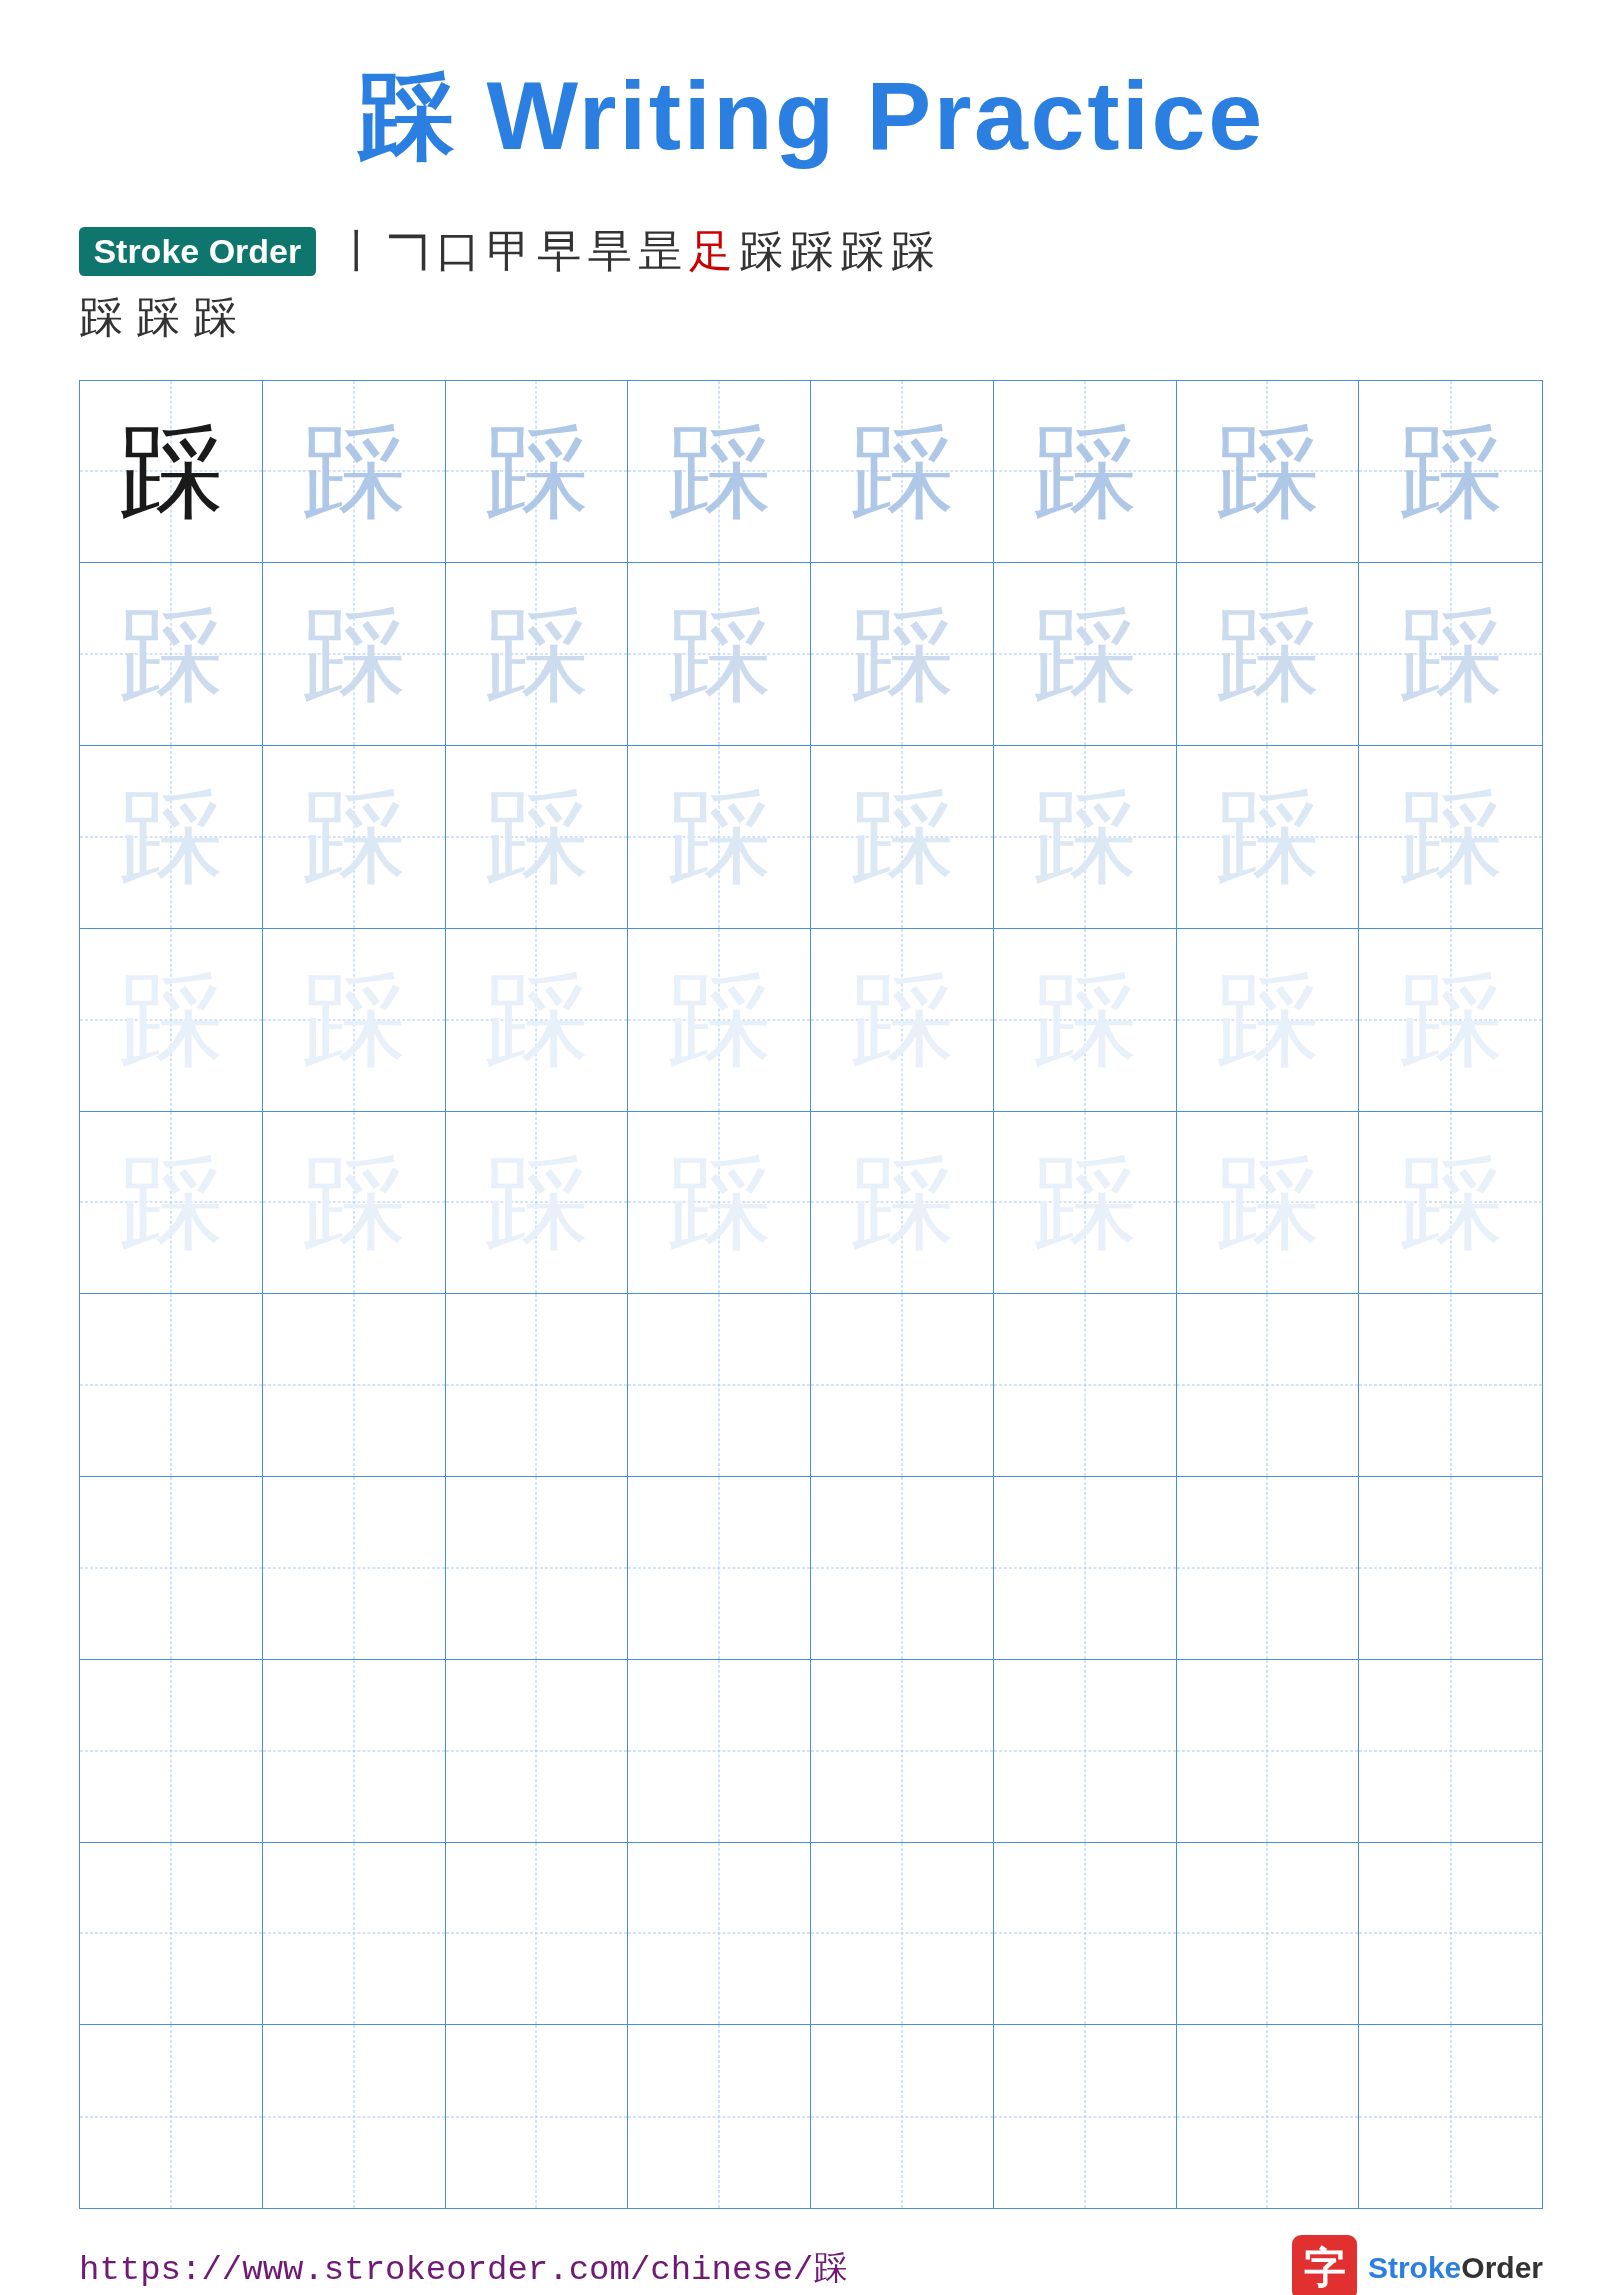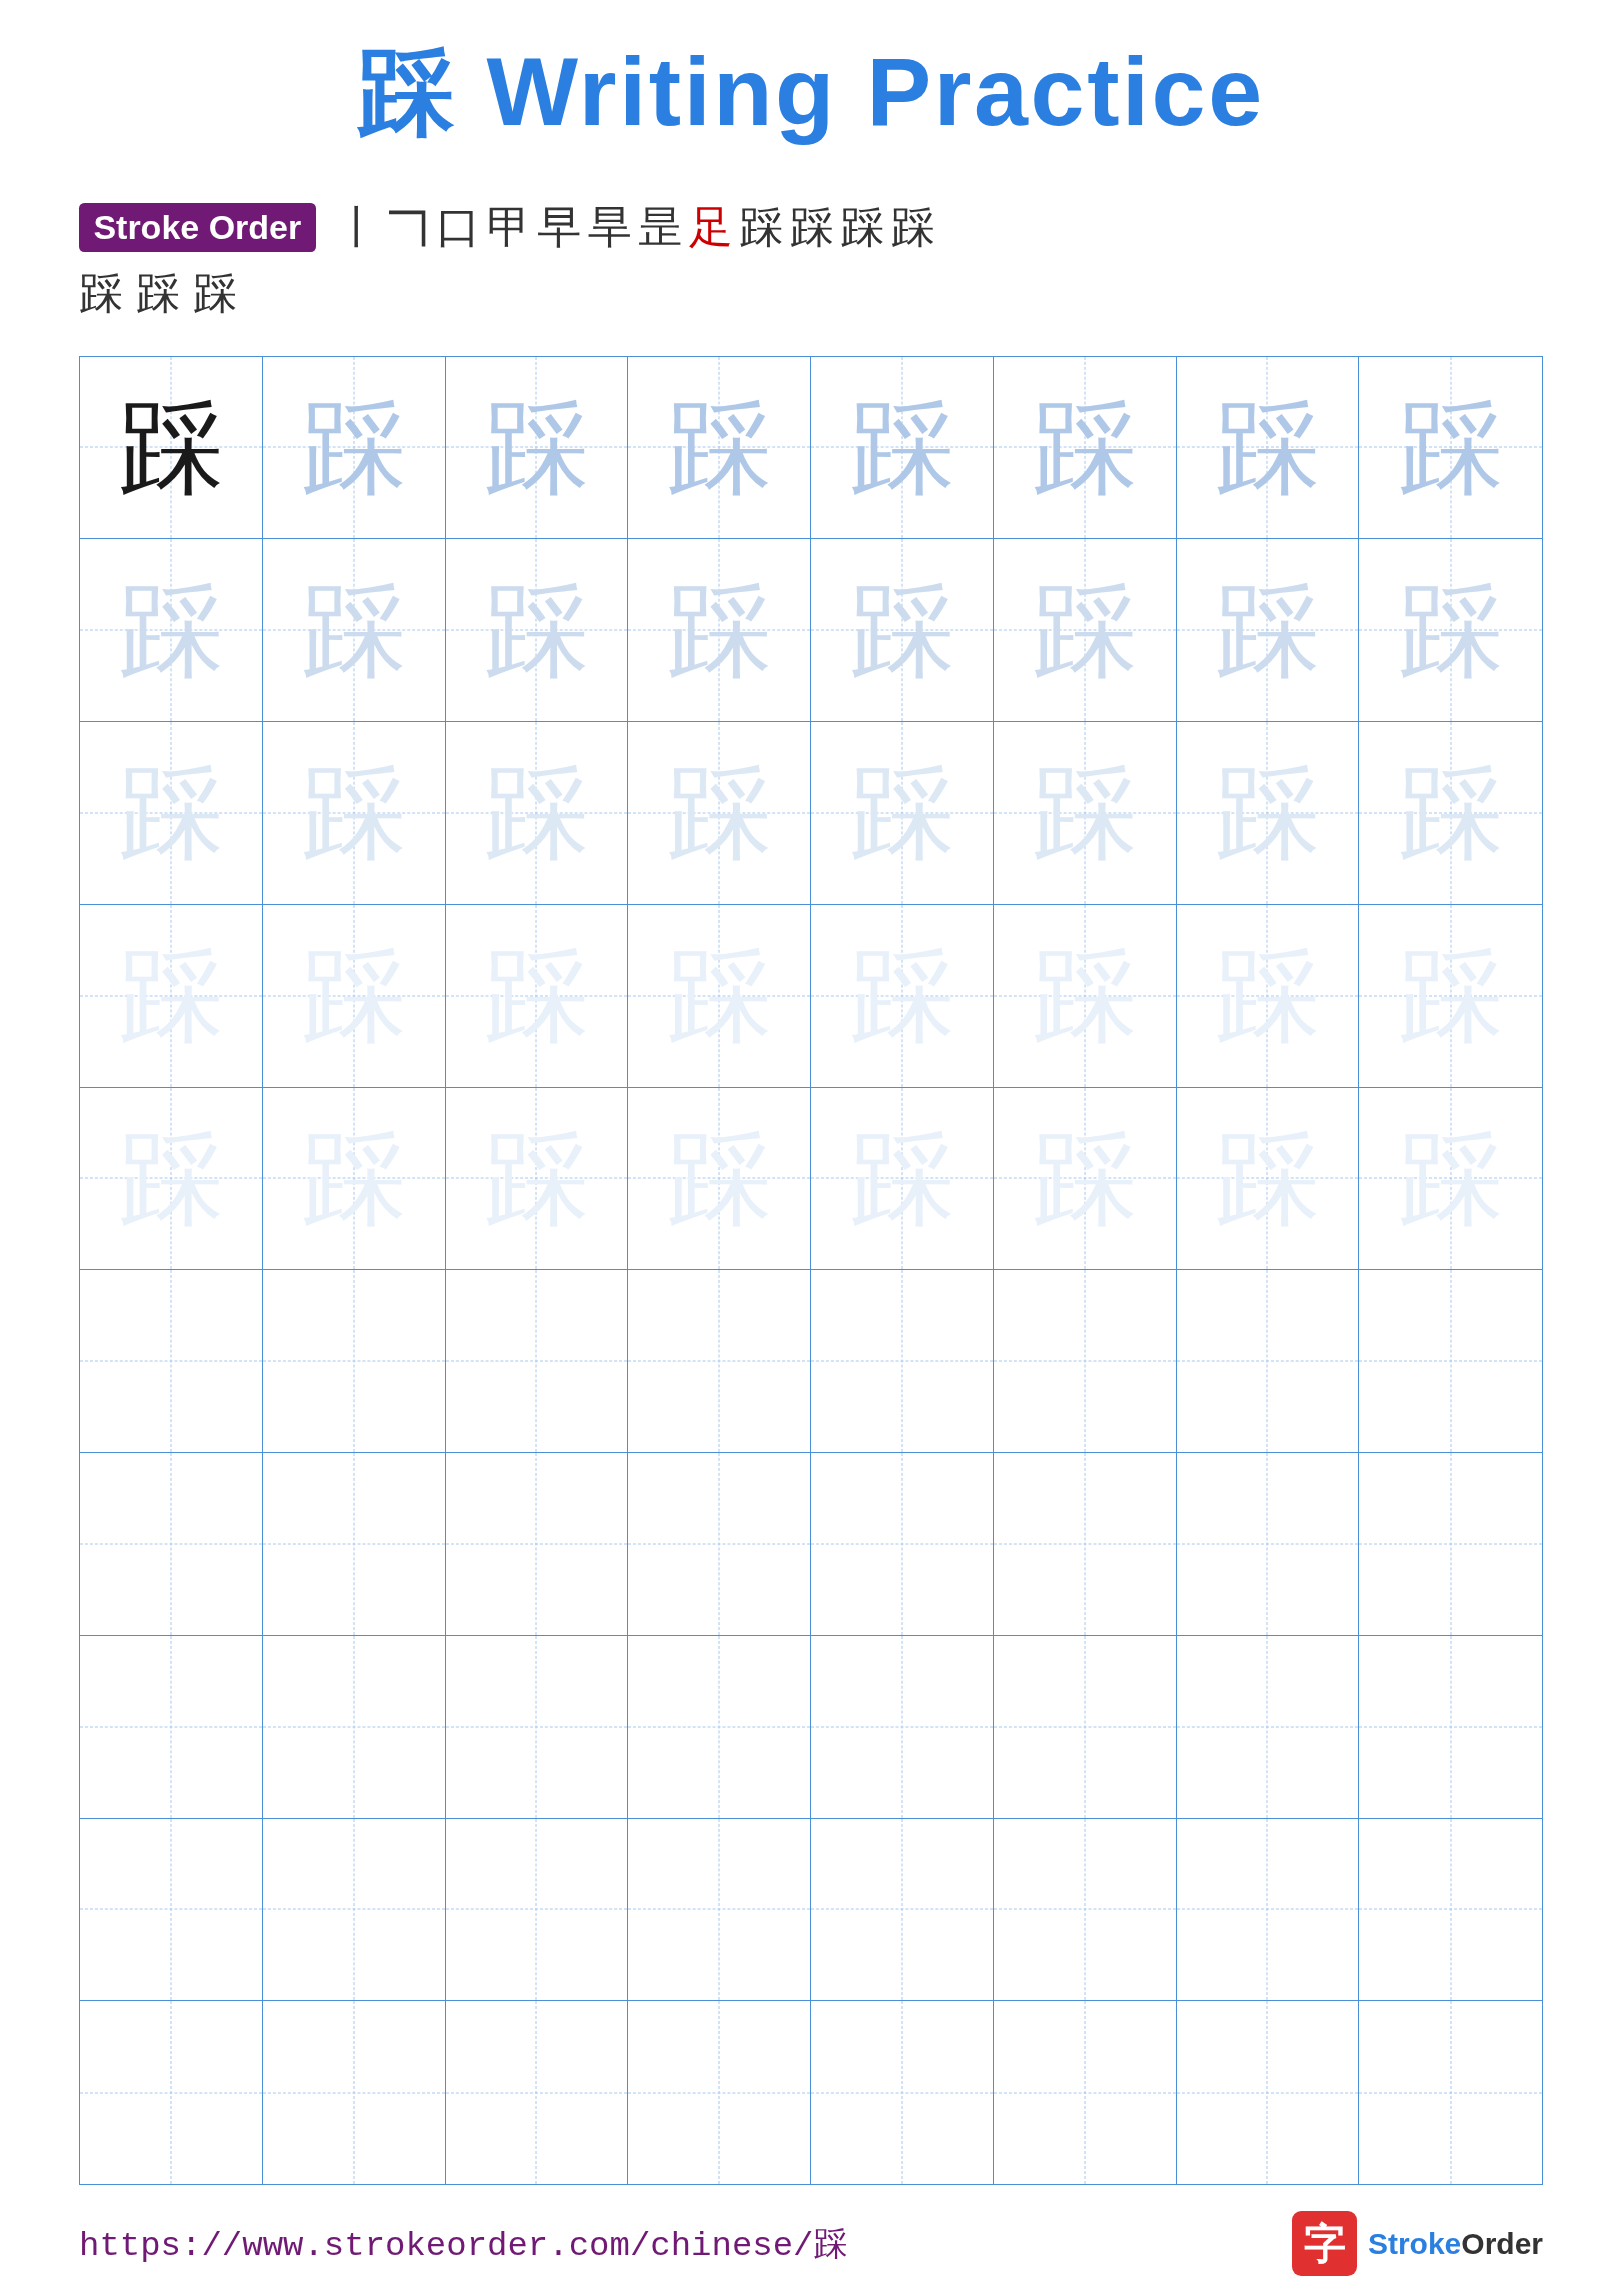--- a/index.html
+++ b/index.html
@@ -9,21 +9,21 @@
       background: #ffffff;
       font-family: serif;
       position: relative;
       overflow: hidden;
     }
 
     .page {
       width: 1622px;
       height: 2295px;
       background: #fff;
-      padding: 28px 79px;
+      padding: 52px 79px;
       display: flex;
       flex-direction: column;
       align-items: center;
     }
 
     .title {
       font-size: 97px;
       font-weight: bold;
       color: #2b7fe0;
       text-align: center;
@@ -38,21 +38,21 @@
     .stroke-order-row {
       width: 100%;
       display: flex;
       flex-direction: row;
       align-items: flex-start;
       margin-bottom: 6.5px;
       flex-wrap: wrap;
     }
 
     .stroke-order-label {
-      background: #701a75;
+      background: #0f766e;
       color: #fff;
       font-size: 34px;
       font-weight: bold;
       padding: 5.2px 14.4px;
       border-radius: 5.2px;
       margin-right: 19.6px;
       font-family: sans-serif;
       white-space: nowrap;
       align-self: center;
     }

